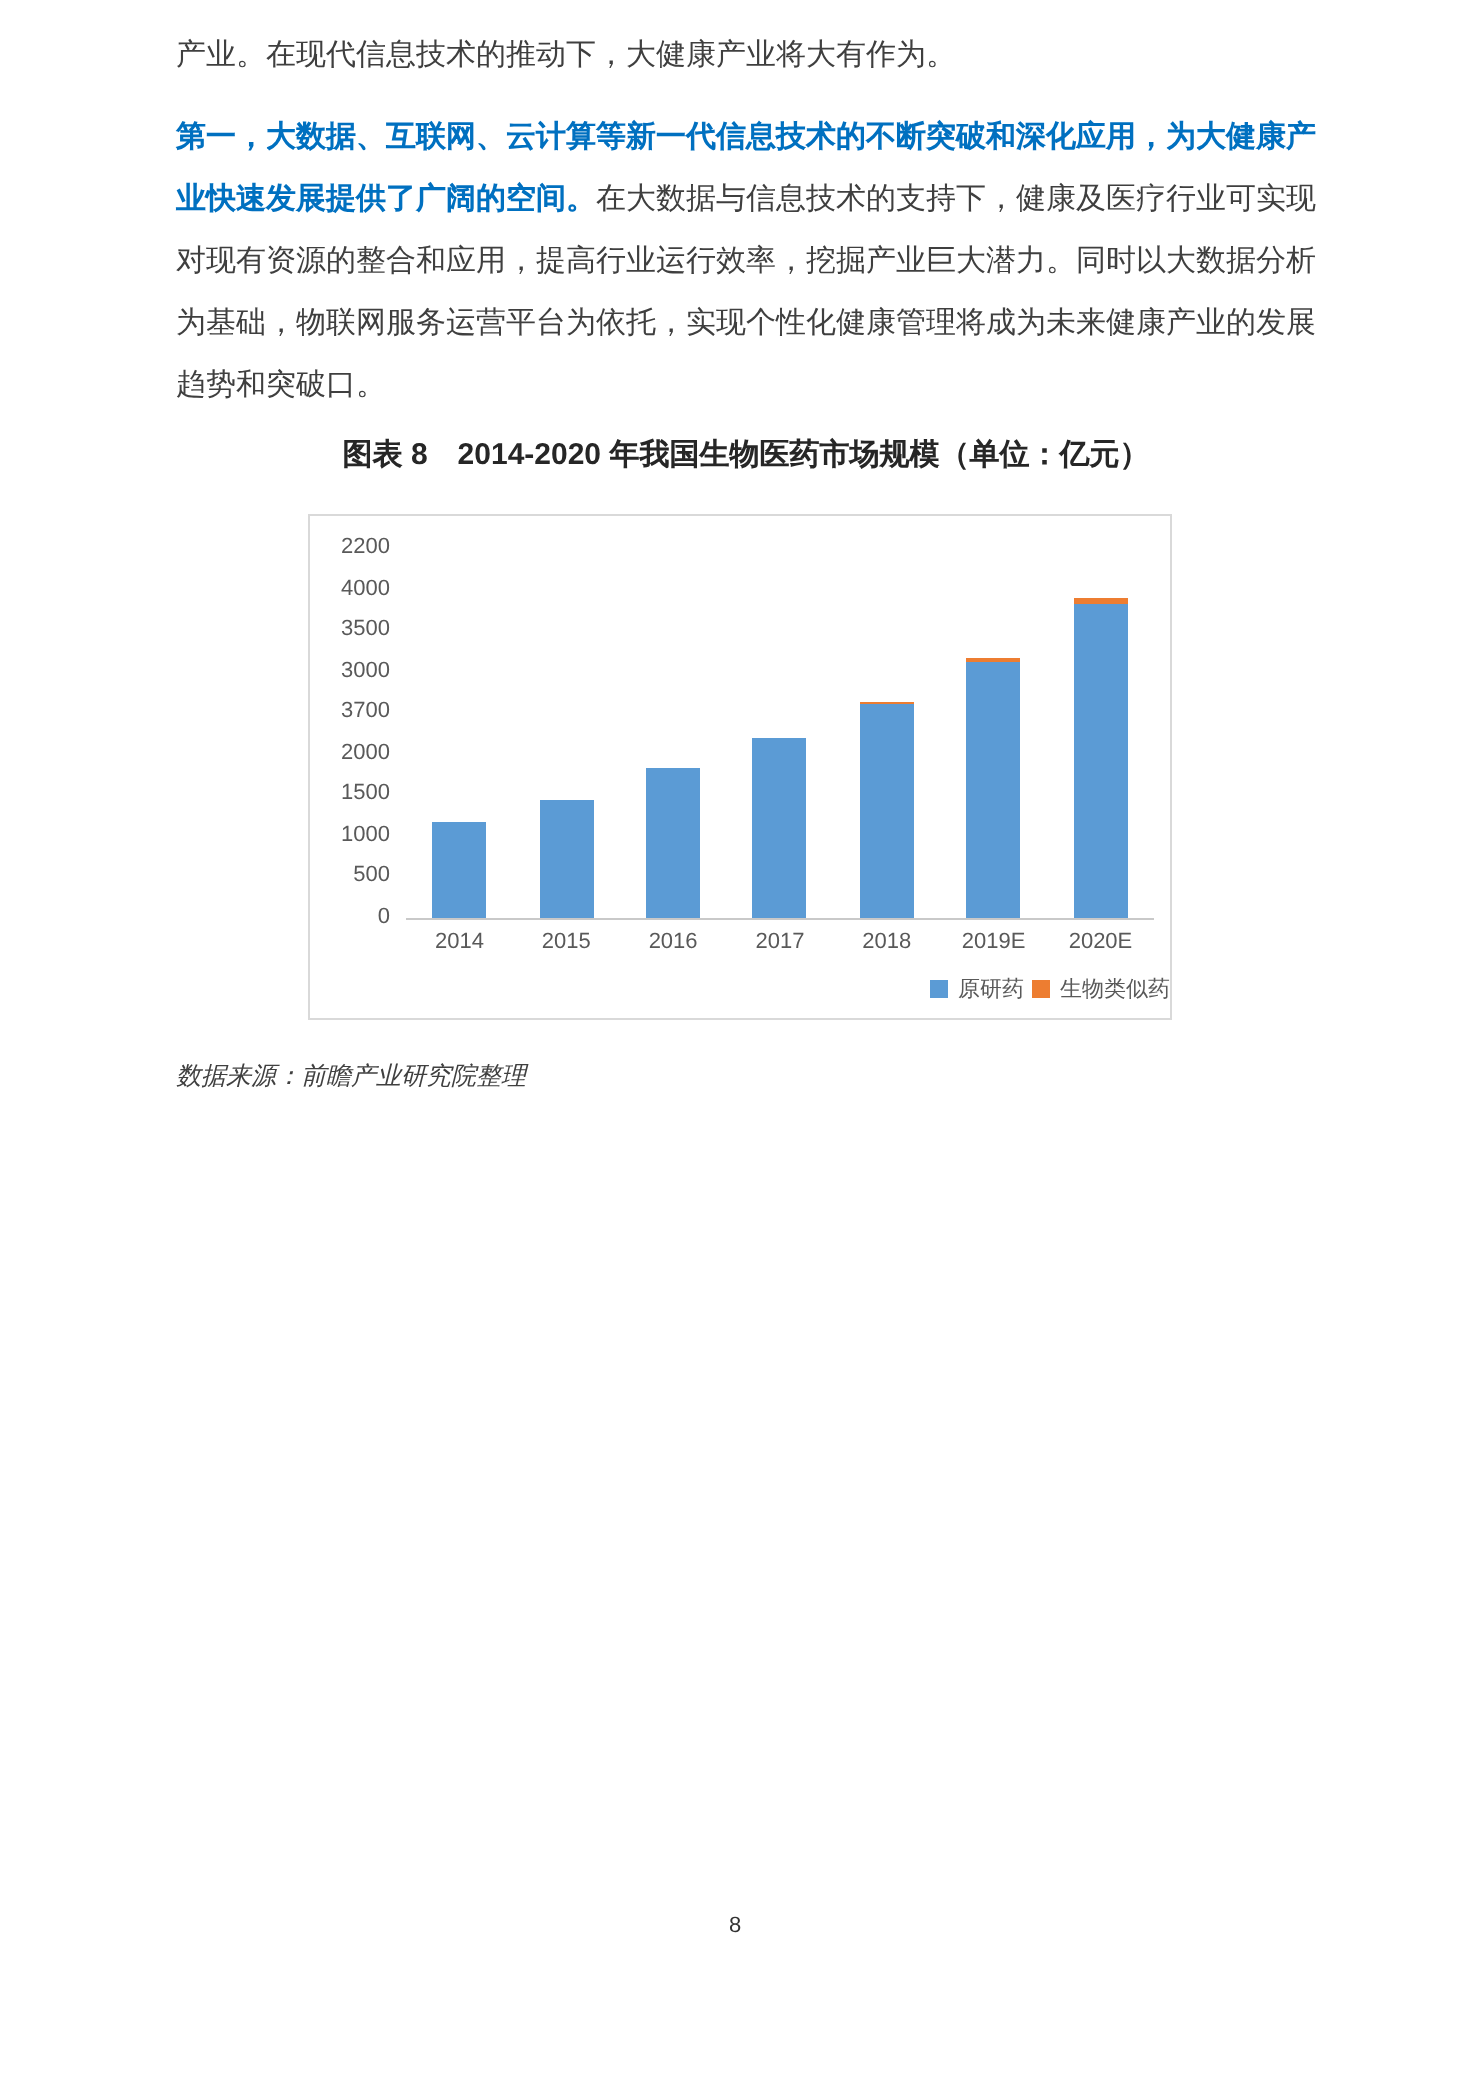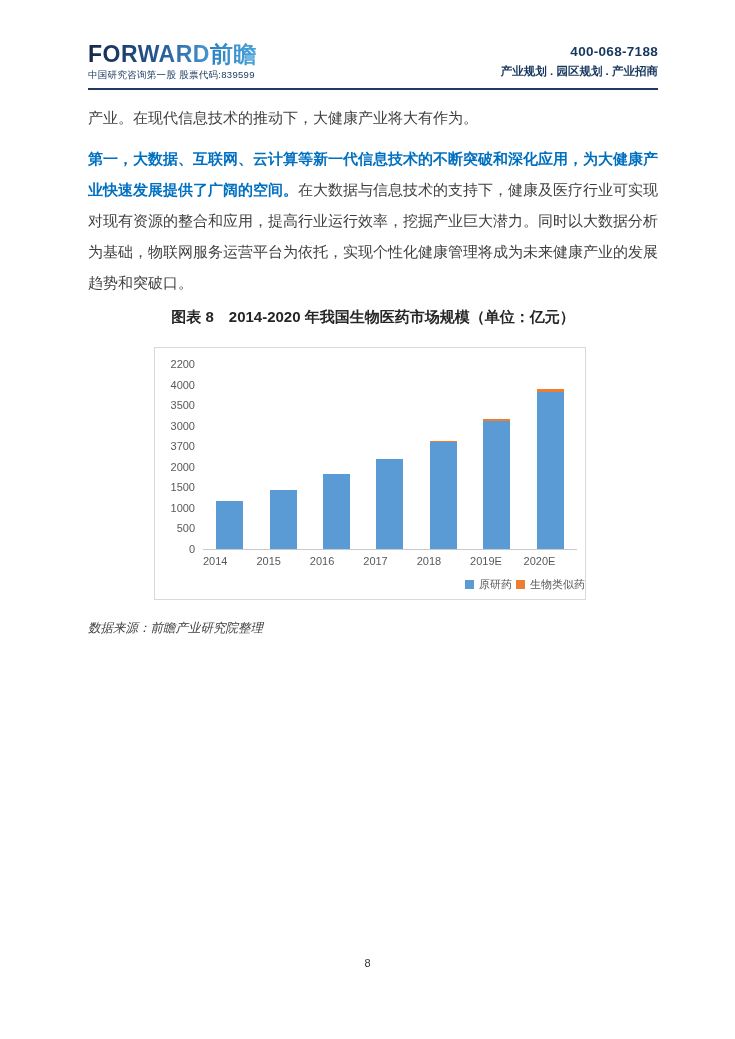--- a/index.html
+++ b/index.html
@@ -39,45 +39,35 @@
   .chart-title { font-size:15px; font-weight:700; color:#262626; text-align:center; margin:10px 0 20px 0; }
   .chart-frame { position:relative; width:430px; height:251px; border:1px solid #d9d9d9; margin-left:66px; background:#fff; }
   .y-axis { position:absolute; left:8px; top:16px; width:32px; height:185px; }
   .ytick { position:absolute; right:0; transform:translateY(50%); font-size:11px; color:#595959; line-height:11px; }
   .plot { position:absolute; left:48px; right:8px; top:16px; height:185px;
           border-bottom:1px solid #c9c9c9; display:flex; }
   .slot { flex:1; height:100%; display:flex; justify-content:center; align-items:flex-end; }
   .bar { width:27px; height:100%; display:flex; flex-direction:column-reverse; justify-content:flex-start; }
   .seg { width:100%; }
   .x-axis { position:absolute; left:48px; right:8px; top:207px; display:flex; }
-  .xlabel { flex:1; text-align:left; font-size:11px; color:#595959; }
+  .xlabel { flex:1; text-align:center; font-size:11px; color:#595959; }
   .legend { position:absolute; left:0; right:0; bottom:7px; display:flex; justify-content:flex-end; gap:4px; }
   .legend-item { display:flex; align-items:center; gap:5px; font-size:11px; color:#595959; }
   .swatch { width:9px; height:9px; display:inline-block; }
 
   .source-note { font-style:italic; font-size:12.5px; color:#404040; margin:20px 14px 27px 0; }
 
   .page-number { position:absolute; left:0; top:957px; width:735px; text-align:center; font-size:11px; color:#333333; }
 </style>
 </head>
 <body>
 
 <div class="page">
   <div class="content">
 
-    <div class="header">
-      <div class="logo-block">
-        <div class="logo-line"><span class="logo-latin">FORWARD</span><span class="logo-cn">前瞻</span></div>
-        <div class="logo-sub">中国研究咨询第一股  股票代码:839599</div>
-      </div>
-      <div class="header-right">
-        <div class="phone">400-068-7188</div>
-        <div class="tagline">产业规划 . 园区规划 . 产业招商</div>
-      </div>
-    </div>
 
     <p class="para first"><span>产业。在现代信息技术的推动下，大健康产业将大有作为。</span></p>
 
     <p class="para"><span class="lead">第一，大数据、互联网、云计算等新一代信息技术的不断突破和深化应用，为大健康产业快速发展提供了广阔的空间。</span><span>在大数据与信息技术的支持下，健康及医疗行业可实现对现有资源的整合和应用，提高行业运行效率，挖掘产业巨大潜力。同时以大数据分析为基础，物联网服务运营平台为依托，实现个性化健康管理将成为未来健康产业的发展趋势和突破口。</span></p>
 
 
     <div class="chart-title">图表 8　2014-2020 年我国生物医药市场规模（单位：亿元）</div>
 
     <div class="chart-frame">
       <div class="y-axis">

